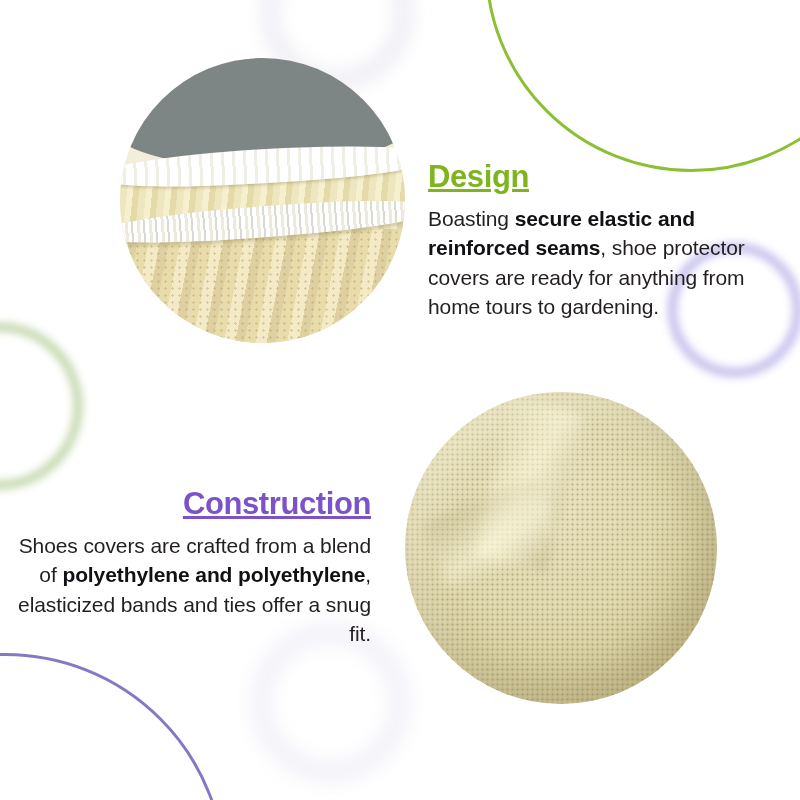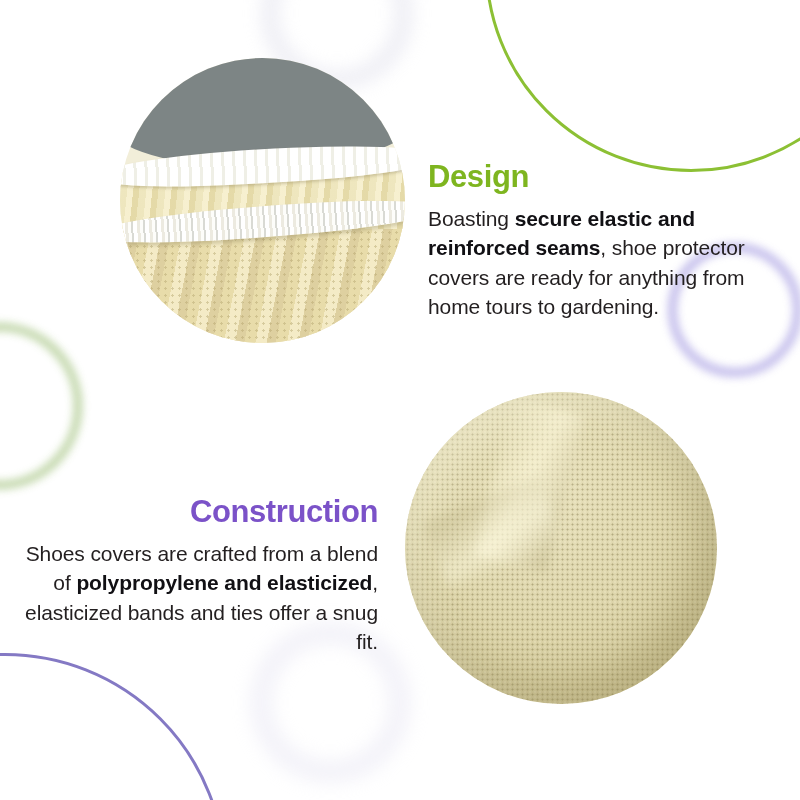--- a/index.html
+++ b/index.html
@@ -127,27 +127,28 @@
   }
   .fabric-shade {
     position:absolute; inset:0; border-radius:50%;
     box-shadow:inset -16px -20px 42px rgba(140,128,78,.38),
                inset 14px 16px 34px rgba(255,253,232,.42);
   }
 
   
   .block { position:absolute; }
   #block-design { left:428px; top:160px; width:346px; text-align:left; }
-  #block-construction { left:12px; top:487px; width:366px; text-align:right;margin-top:8px; }
+  #block-construction { left:5px; top:487px; width:366px; text-align:right; }
 
   .heading {
     font-size:31px;
     font-weight:bold;
     letter-spacing:-.4px;
     line-height:1.12;
+    text-decoration:underline;
   }
   #heading-design { color:#7EB51F; }
   #heading-construction { color:#7B52C8; }
 
   .body-copy {
     margin-top:9px;
     font-size:21px;
     line-height:1.40;
     color:#231f20;
     letter-spacing:-.1px;
@@ -182,16 +183,16 @@
     <div class="fabric-shade"></div>
   </div>
 
   <div class="block" id="block-design">
     <div class="heading" id="heading-design" style="color: rgb(126, 181, 31);">Design</div>
     <p class="body-copy">Boasting <b>secure elastic and reinforced seams</b>, shoe protector covers are ready for anything from home tours to gardening.</p>
   </div>
 
   <div class="block" id="block-construction">
     <div class="heading" id="heading-construction" style="color: rgb(123, 82, 200);">Construction</div>
-    <p class="body-copy">Shoes covers are crafted from a blend of <b>polypropylene and elasticized</b>, elasticized bands and ties offer a snug fit.</p>
+    <p class="body-copy">Shoes covers are crafted from a blend of <b>polyethylene and polyethylene</b>, elasticized bands and ties offer a snug fit.</p>
   </div>
 
 </div>
 
 </body></html>

